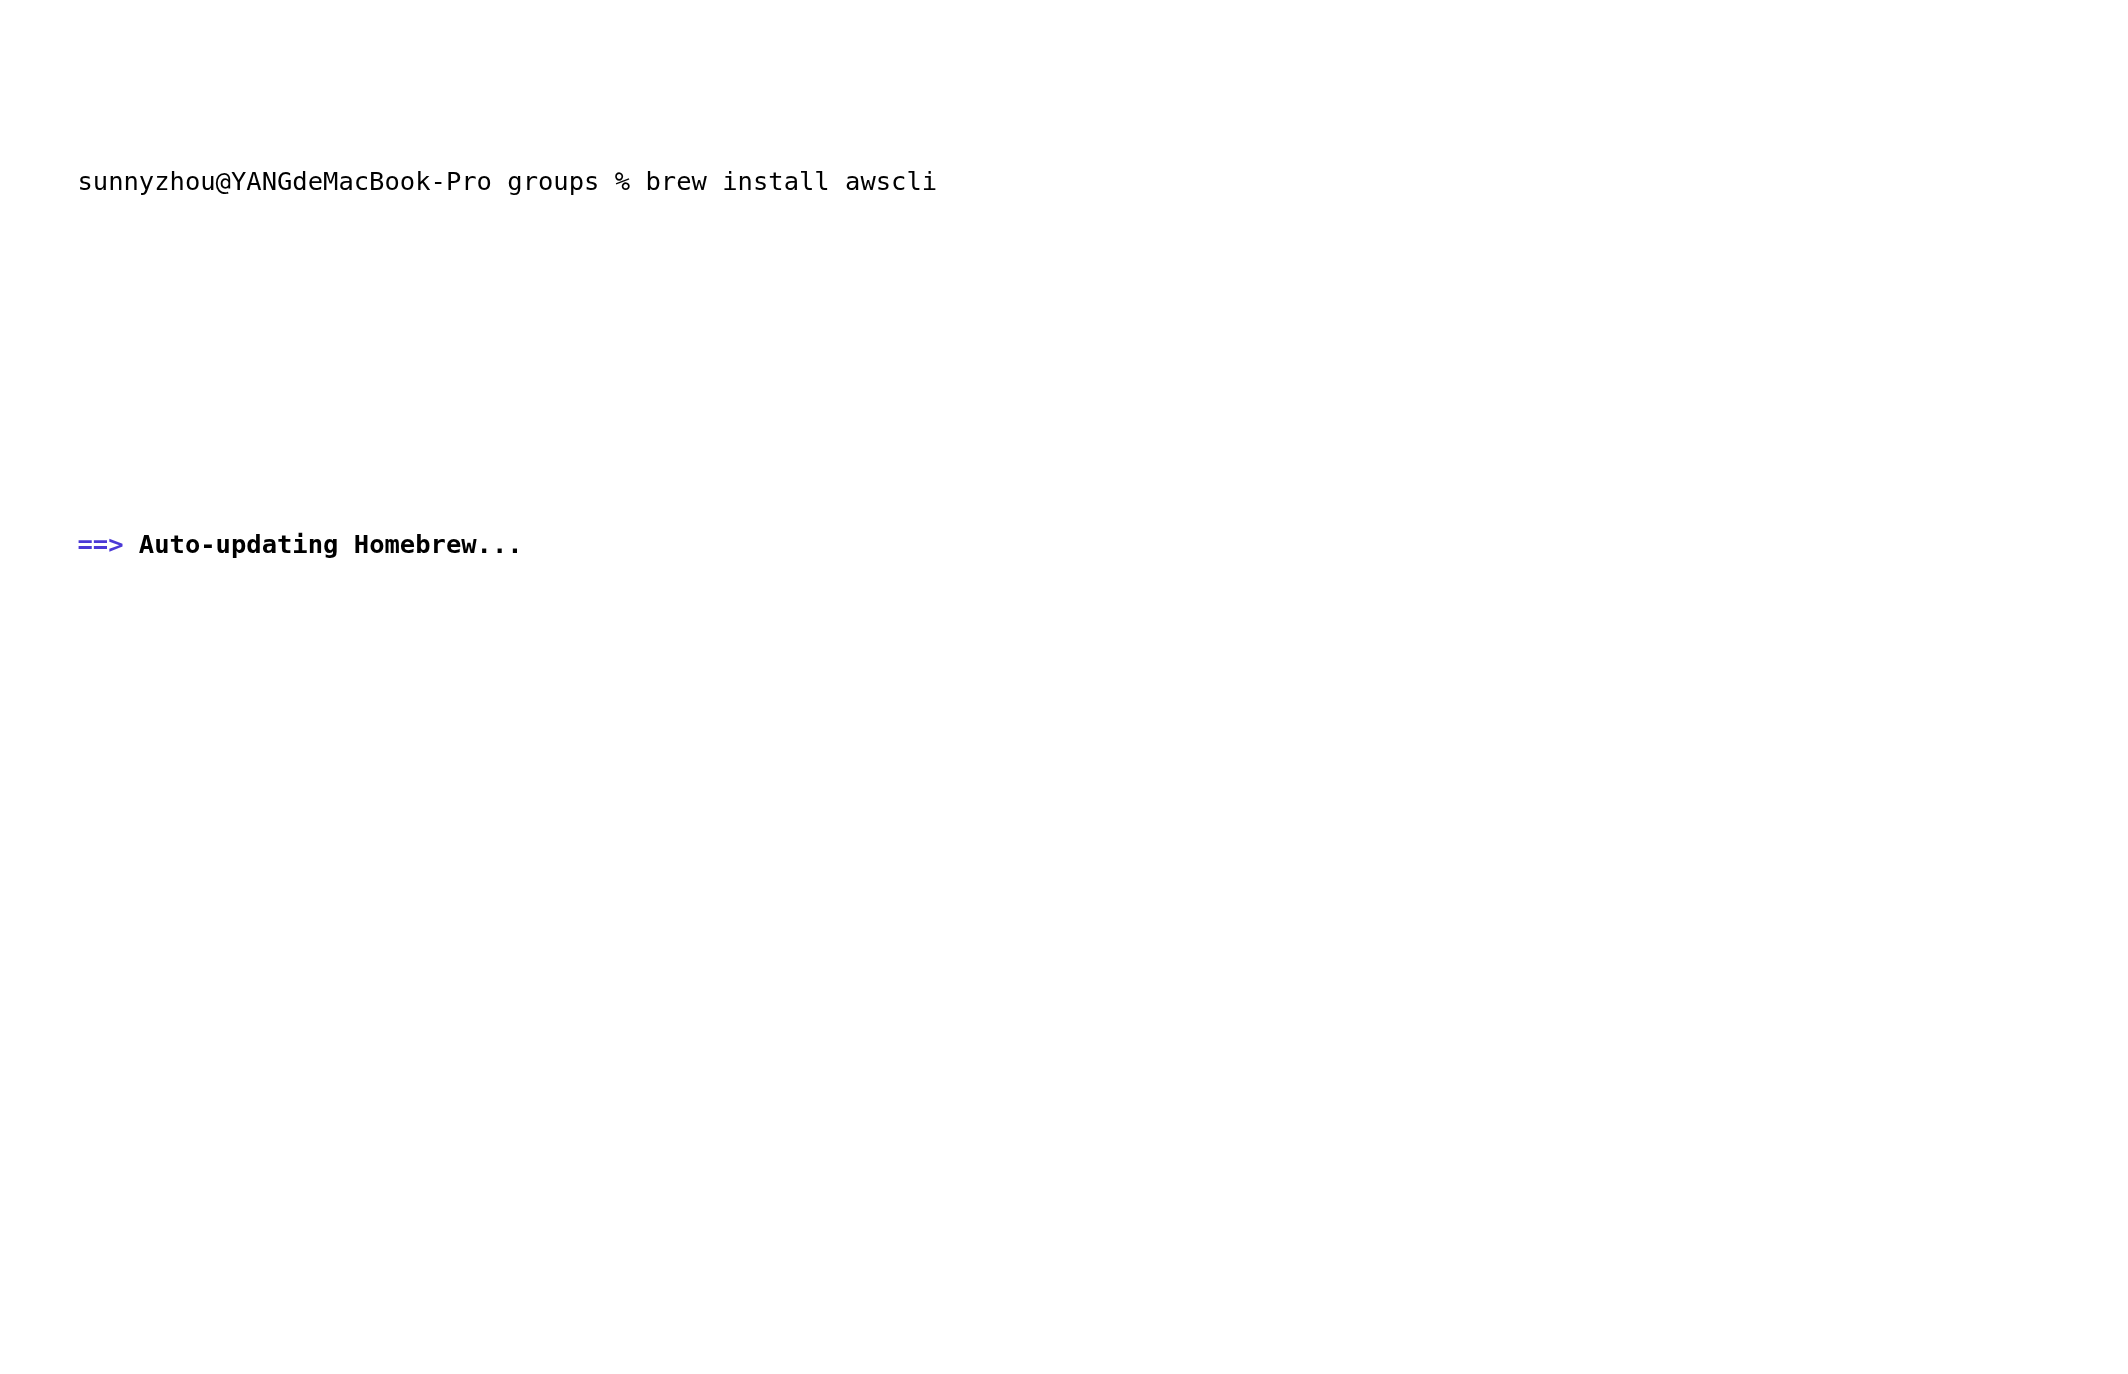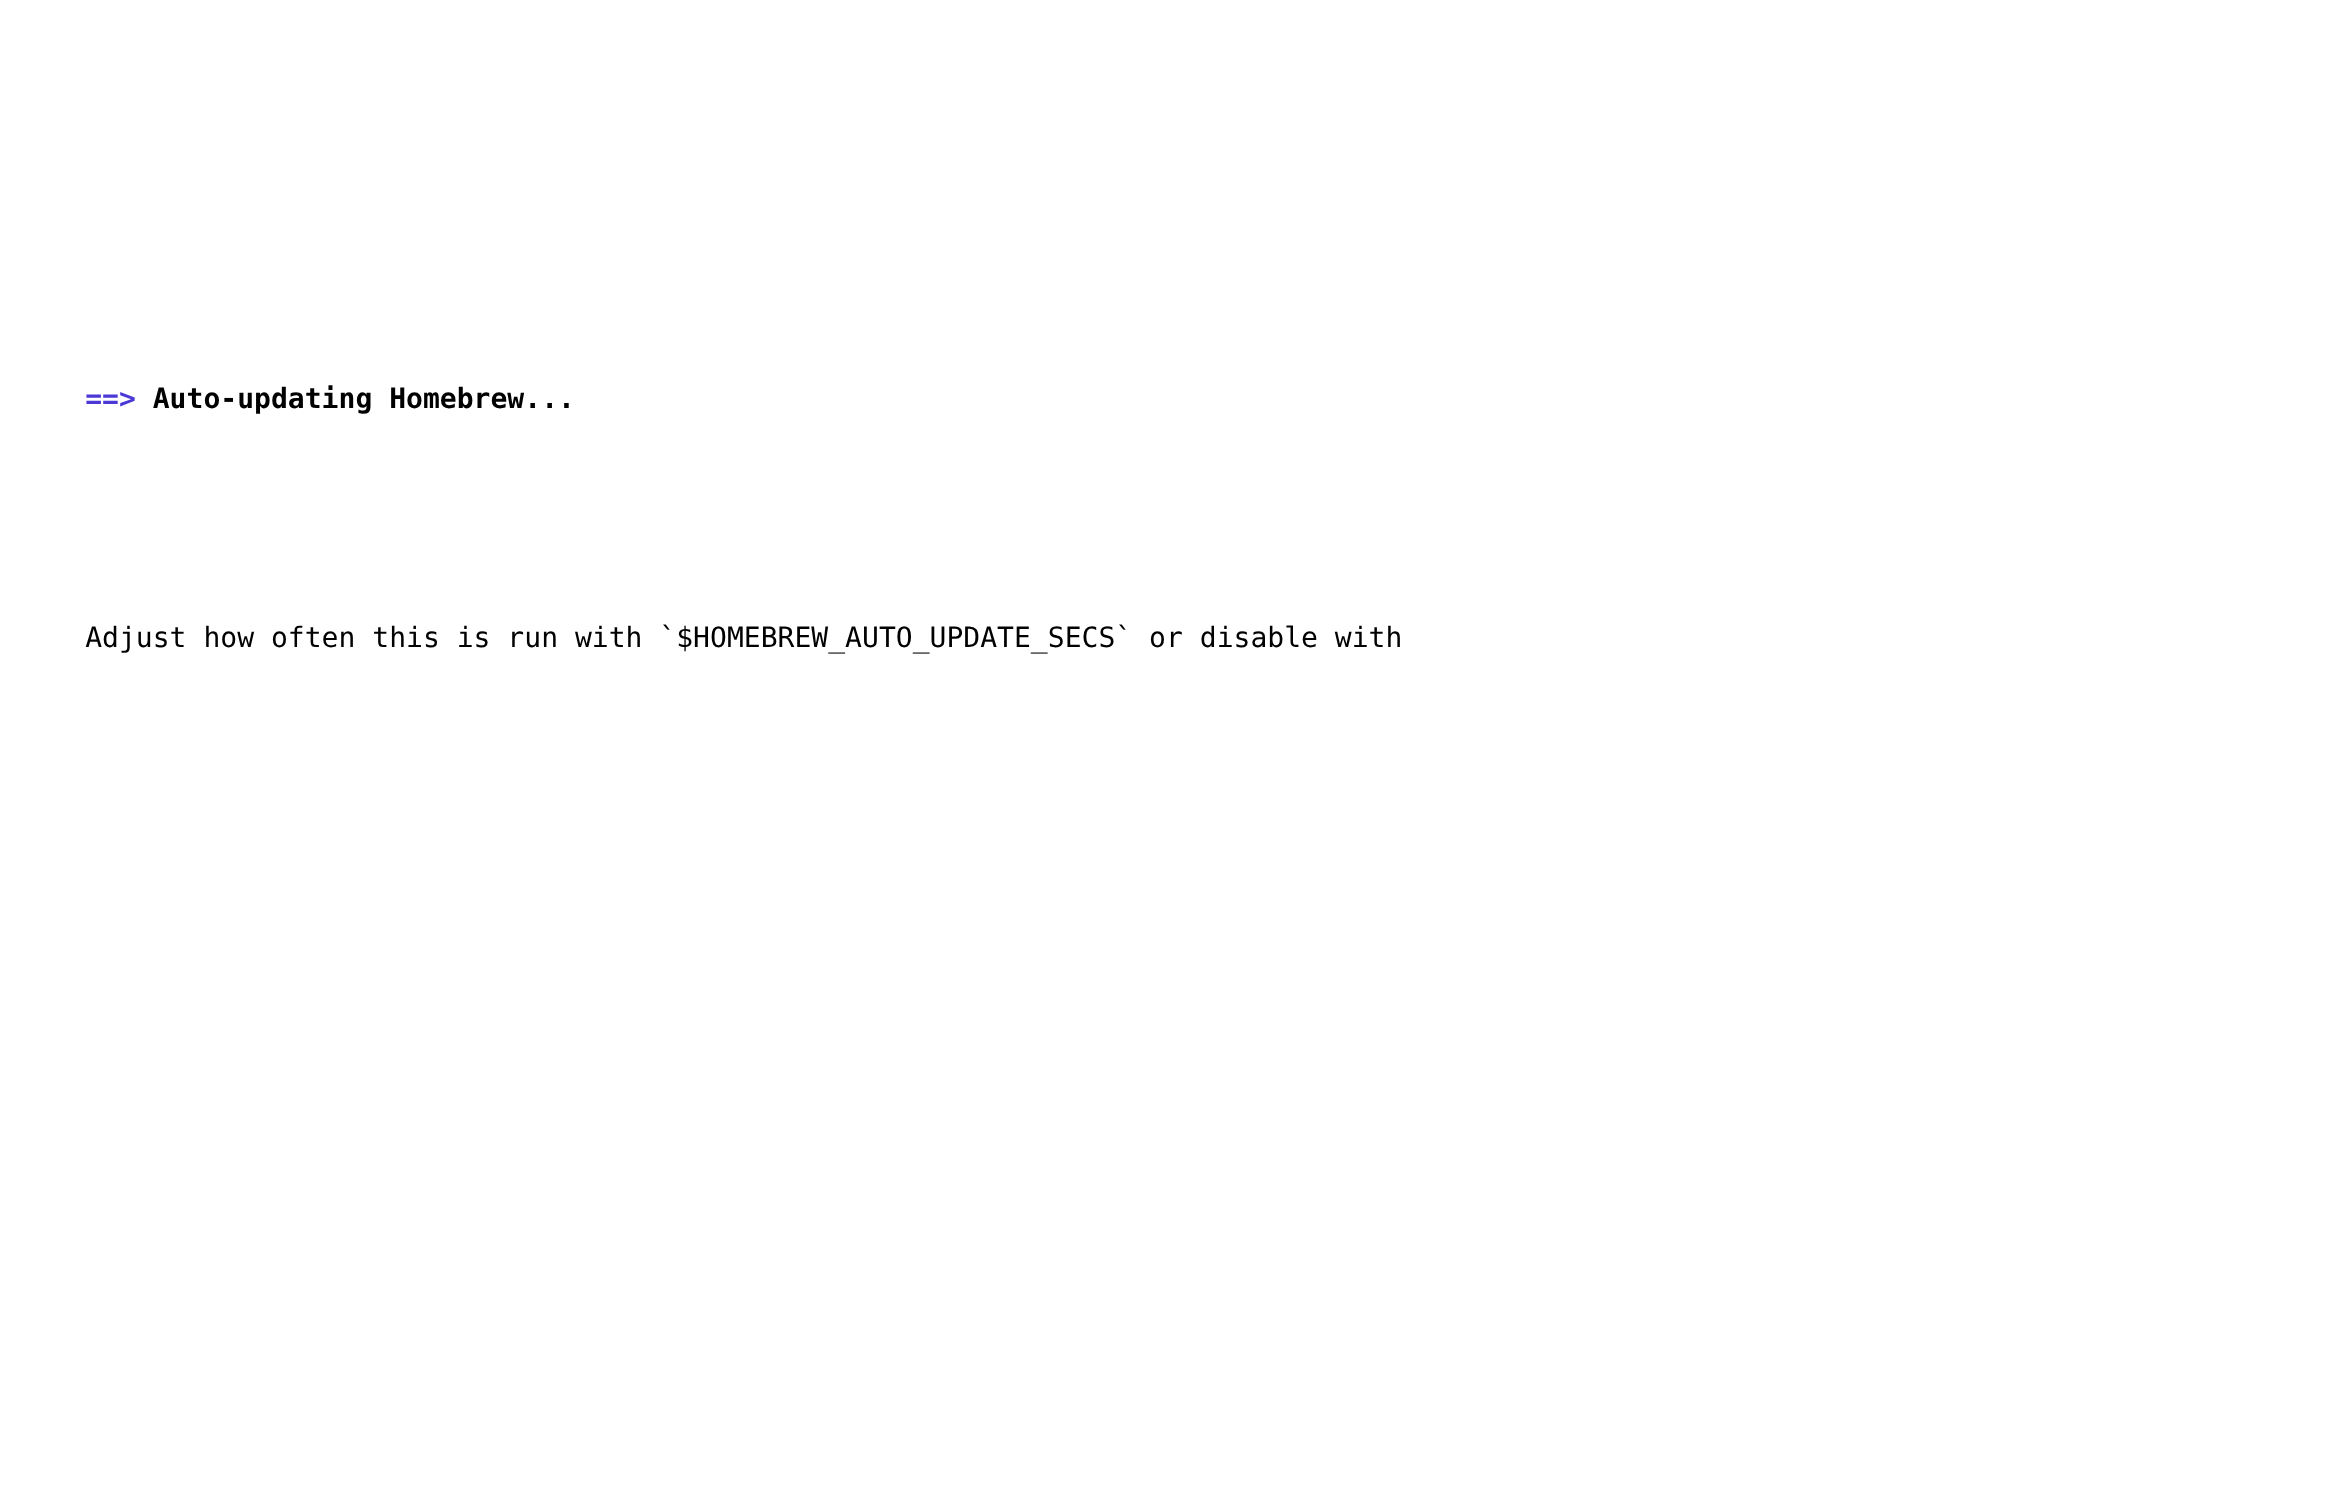--- a/index.html
+++ b/index.html
@@ -40,30 +40,30 @@
   }
   .plain {
     color: #000000;
   }
 </style>
 </head>
 <body>
 
 <div id="terminal">
 
+  <div class="line">
+    <span class="plain">sunnyzhou@YANGdeMacBook-Pro groups % brew install awscli</span>
+  </div>
 
   <div class="blank"></div>
 
   <div class="line">
     <span class="arrow">==&gt;</span><span class="plain"> </span><span class="hdr">Auto-updating Homebrew...</span>
   </div>
 
-  <div class="line">
-    <span class="plain">Adjust how often this is run with `$HOMEBREW_AUTO_UPDATE_SECS` or disable with</span>
-  </div>
 
 
 
   <div class="line">
     
   </div>
 
   
 
   

